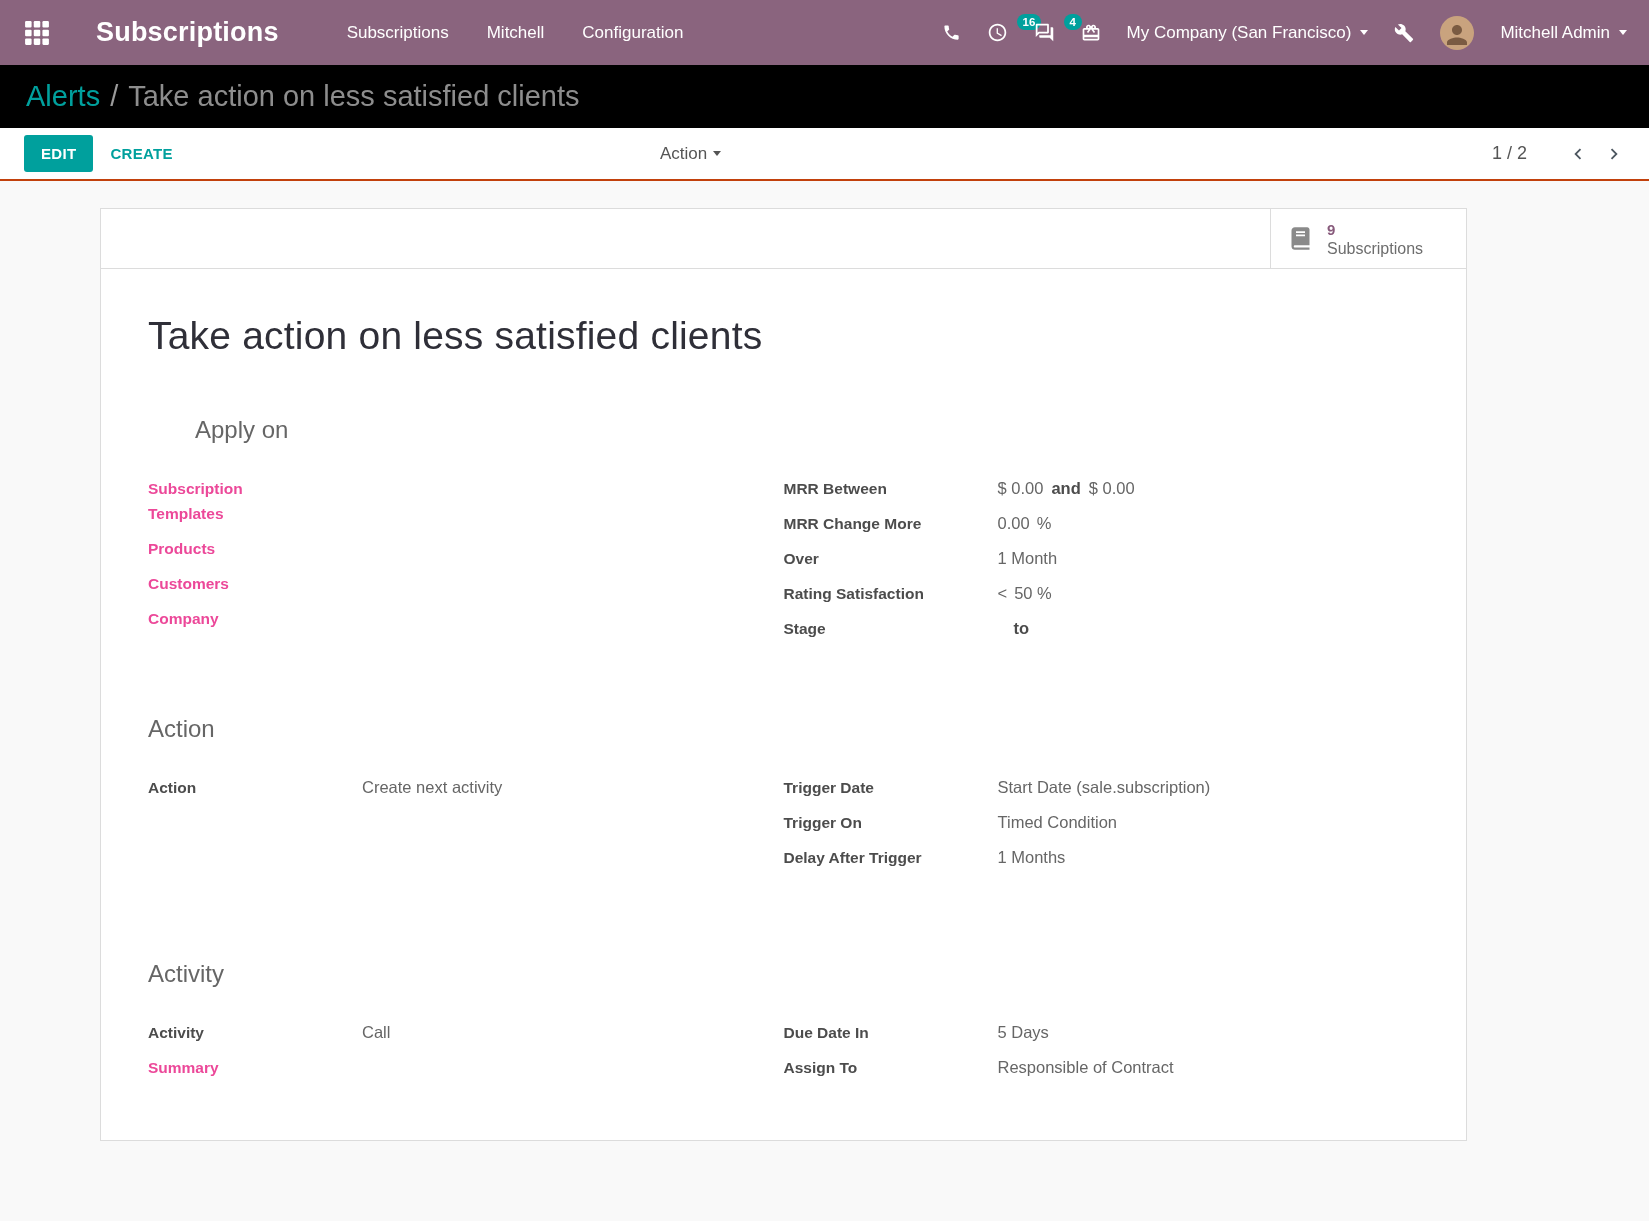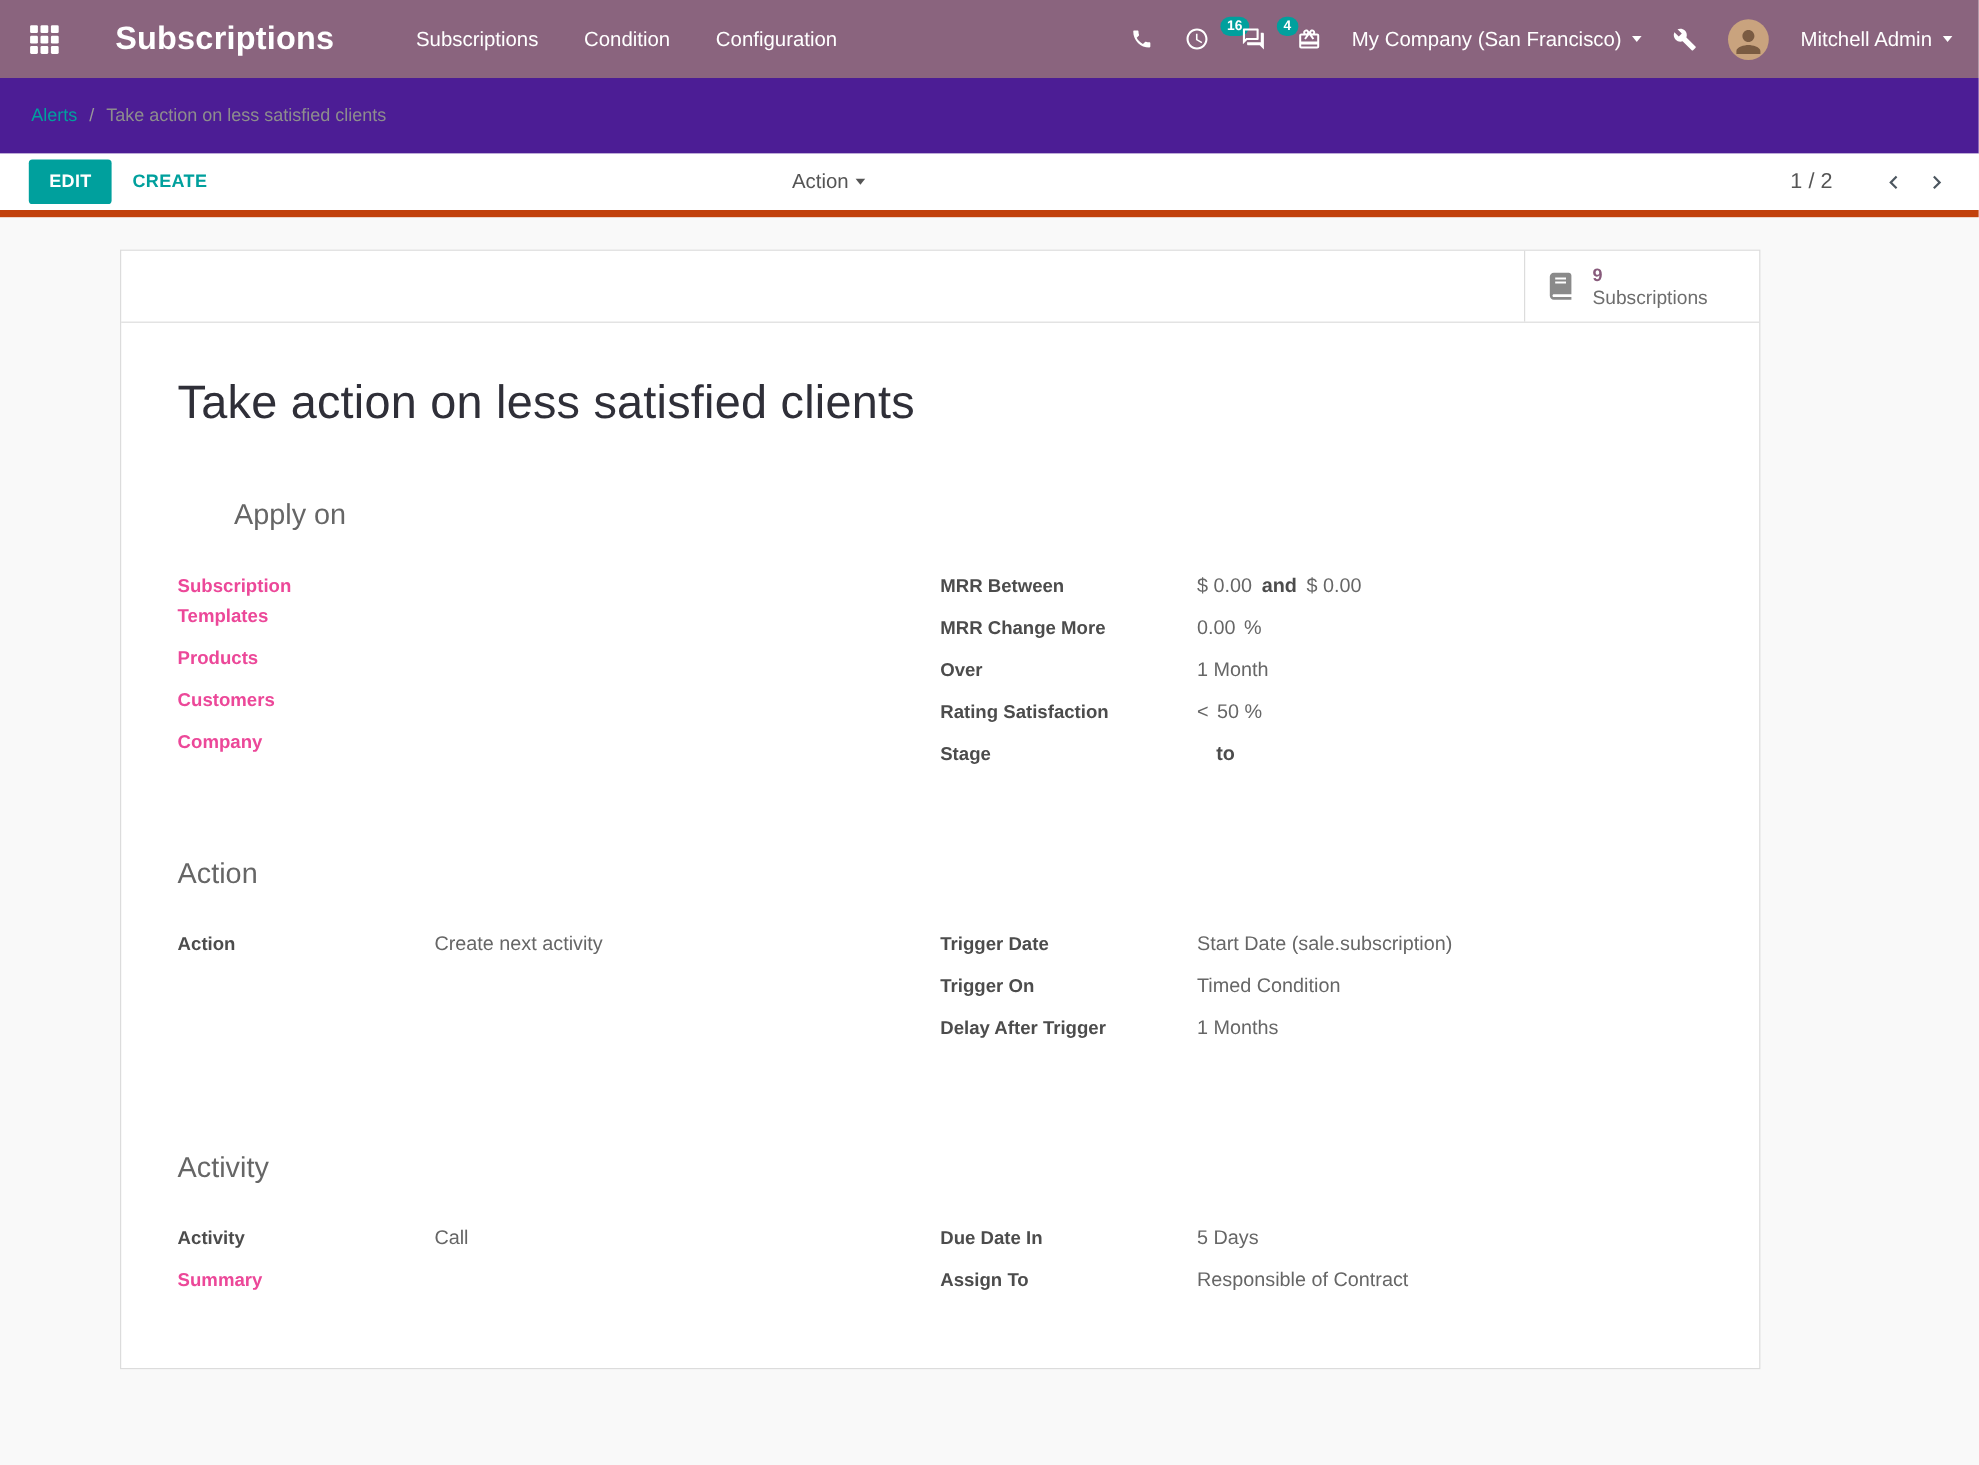--- a/index.html
+++ b/index.html
@@ -17,29 +17,29 @@
   .icon-btn { position:relative; display:flex; align-items:center; cursor:pointer; color:#fff; }
   .badge { position:absolute; top:-8px; left:30px; background:#00a09d; color:#fff;
            font-size:11.5px; font-weight:bold; border-radius:9px; padding:1.5px 6px; line-height:13px; }
   .nav-text { font-size:17px; display:flex; align-items:center; gap:7px; cursor:pointer; white-space:nowrap; }
   .caret-down::after { content:""; display:inline-block; border-left:4.5px solid transparent;
            border-right:4.5px solid transparent; border-top:5px solid #fff; margin-left:2px; }
   .avatar { width:34px; height:34px; border-radius:50%; background:#c9a37e; overflow:hidden;
             display:flex; align-items:flex-end; justify-content:center; cursor:pointer; }
 
   
-  .breadcrumb-row { height:63px; background:#4c1d95; display:flex; align-items:center;
-                    padding:0 26px; font-size:15px; }
+  .breadcrumb-row { height:63px; background:#000000; display:flex; align-items:center;
+                    padding:0 26px; font-size:29px; }
   .bc-parent { color:#00a09d; cursor:pointer; }
   .bc-sep { color:#9a9a9a; margin:0 10px; }
   .bc-current { color:#8d8d8d; }
 
   
   .control-row { height:53px; background:#fff; display:flex; align-items:center;
-                 padding:0 24px; border-bottom:6px solid #c2410c; position:relative; }
+                 padding:0 24px; border-bottom:2px solid #c2410c; position:relative; }
   .btn-edit { background:#00a09d; color:#fff; font-size:15px; font-weight:bold;
               border:none; padding:10px 17px; border-radius:3px; cursor:pointer; letter-spacing:.3px; }
   .btn-create { background:none; border:none; color:#00a09d; font-size:15px; font-weight:bold;
               margin-left:17px; cursor:pointer; letter-spacing:.3px; }
   .action-dd { position:absolute; left:660px; font-size:17px; color:#555; display:flex;
                align-items:center; gap:6px; cursor:pointer; }
   .action-dd::after { content:""; border-left:4.5px solid transparent; border-right:4.5px solid transparent;
                border-top:5px solid #555; }
   .pager { margin-left:auto; display:flex; align-items:center; gap:14px; }
   .pager-count { font-size:18px; color:#555; margin-right:26px; }
@@ -92,21 +92,21 @@
         <rect x="9" y="9" width="6" height="6" rx="1"></rect>
         <rect x="17" y="9" width="6" height="6" rx="1"></rect>
       <rect x="1" y="17" width="6" height="6" rx="1"></rect>
         <rect x="9" y="17" width="6" height="6" rx="1"></rect>
         <rect x="17" y="17" width="6" height="6" rx="1"></rect>
     </svg>
   </div>
   <div class="brand">Subscriptions</div>
   <div class="nav-menu">
     <span>Subscriptions</span>
-    <span>Condition</span>
+    <span>Mitchell</span>
     <span>Configuration</span>
   </div>
   <div class="nav-right">
     <div class="icon-btn">
       <svg width="19" height="19" viewBox="0 0 24 24" fill="#fff">
           <path d="M6.62 10.79c1.44 2.83 3.76 5.14 6.59 6.59l2.2-2.2c.27-.27.67-.36 1.02-.24 1.12.37 2.33.57 3.57.57.55 0 1 .45 1 1V20c0 .55-.45 1-1 1-9.39 0-17-7.61-17-17 0-.55.45-1 1-1h3.5c.55 0 1 .45 1 1 0 1.25.2 2.45.57 3.57.11.35.03.74-.25 1.02l-2.2 2.2z"></path>
         </svg>
     </div>
     <div class="icon-btn">
       <svg width="21" height="21" viewBox="0 0 24 24" fill="#fff">

